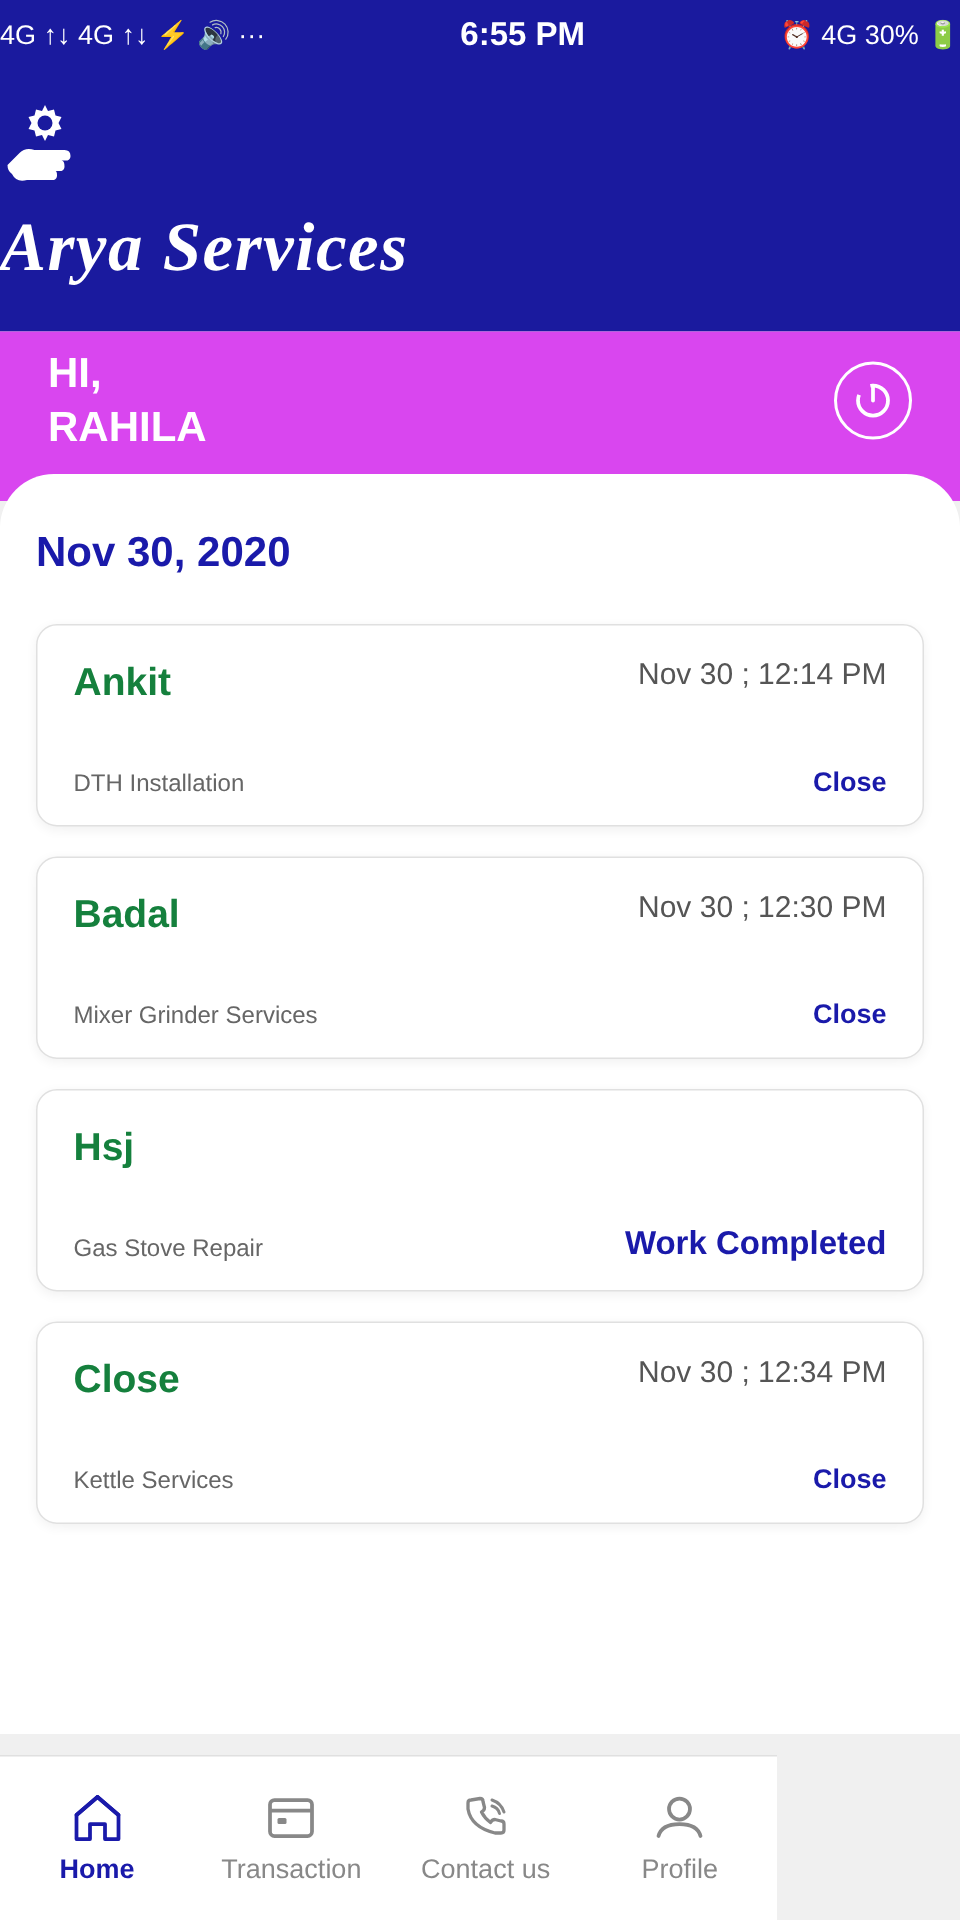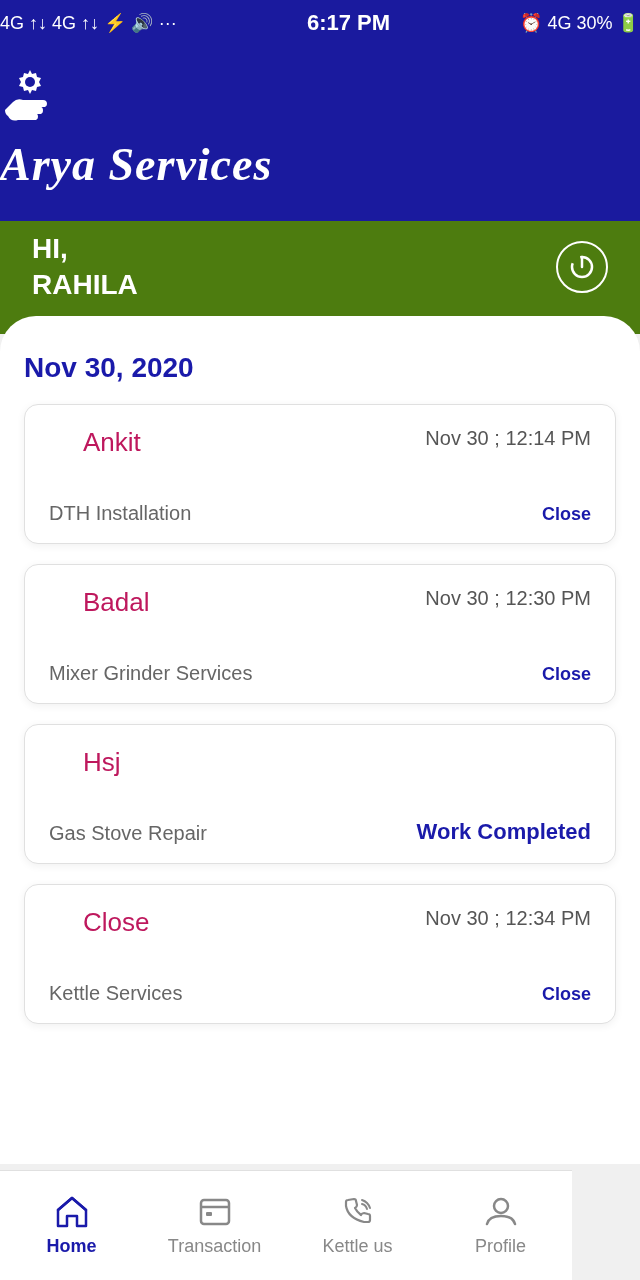--- a/index.html
+++ b/index.html
@@ -47,21 +47,21 @@
     .app-title {
       font-size: 46px;
       font-weight: 900;
       font-style: italic;
       letter-spacing: 1px;
       font-family: Georgia, serif;
     }
 
     
     .greeting-bar {
-      background: #4d7c0f;
+      background: #d946ef;
       color: white;
       display: flex;
       justify-content: space-between;
       align-items: center;
       padding: 10px 32px 30px 32px;
     }
     .greeting-text {
       font-size: 28px;
       font-weight: bold;
       line-height: 1.3;
@@ -85,76 +85,75 @@
       border-radius: 36px 36px 0 0;
       margin-top: -18px;
       padding: 36px 24px 120px 24px;
       min-height: 820px;
     }
 
     .date-label {
       font-size: 28px;
       font-weight: 900;
       color: #1a1aaa;
-      margin-bottom: 20px;
+      margin-bottom: 32px;
     }
 
     
     .service-card {
       background: white;
       border: 1.5px solid #e0e0e0;
       border-radius: 14px;
       padding: 22px 24px 18px 24px;
       margin-bottom: 20px;
       box-shadow: 0 2px 8px rgba(0,0,0,0.06);
     }
     .card-row-top {
       display: flex;
       justify-content: space-between;
       align-items: flex-start;
       margin-bottom: 8px;
     }
     .card-name {
       font-size: 26px;
-      font-weight: 400;
-      color: #be185d;
-      margin-left: 34px;
+      font-weight: 700;
+      color: #15803d;
     }
     .card-time {
       font-size: 20px;
       color: #555;
       text-align: right;
     }
     .card-row-bottom {
       display: flex;
       justify-content: space-between;
       align-items: flex-end;
     }
     .card-service {
-      font-size: 20px;
+      font-size: 16px;
       color: #666;
       margin-top: 36px;
     }
     .card-status-close {
       font-size: 18px;
       font-weight: 800;
       color: #1a1aaa;
     }
     .card-status-completed {
       font-size: 22px;
       font-weight: 800;
       color: #1a1aaa;
     }
 
     
     .bottom-nav {
       position: fixed;
       bottom: 0;
       left: 0;
-      width: 572px;
+      width: 518px;
       height: 110px;
       background: white;
       border-top: 1px solid #e0e0e0;
       display: flex;
       justify-content: space-around;
       align-items: center;
       z-index: 100;
       text-align: right;
     }
     .nav-item {
@@ -180,21 +179,21 @@
       height: 36px;
     }
   </style>
 </head>
 <body>
 
 <div class="status-bar">
   <div class="status-left">
     <span>4G ↑↓ 4G ↑↓ ⚡ 🔊 ···</span>
   </div>
-  <div class="status-center">6:17 PM</div>
+  <div class="status-center">6:55 PM</div>
   <div class="status-right">
     <span>⏰ 4G 30% 🔋</span>
   </div>
 </div>
 
 <div class="header">
   <div class="header-logo">
     <svg class="svg-icon" style="width:60px;height:60px;" viewBox="0 0 60 60">
 
       <g transform="translate(15,2)">
@@ -286,21 +285,21 @@
       <rect x="9" y="18" width="6" height="4" rx="1" fill="#888"></rect>
     </svg>
     <span class="nav-label">Transaction</span>
   </div>
   <div class="nav-item">
     <svg width="36" height="36" viewBox="0 0 36 36">
       <path d="M8 6 Q6 6 6 8 L6 12 Q8 24 24 28 L28 28 Q30 28 30 26 L30 22 Q30 20 28 20 L24 19 Q22 19 21 21 Q17 18 15 14 Q17 13 17 11 L16 7 Q16 5 14 5 Z" fill="none" stroke="#888" stroke-width="2.2" stroke-linejoin="round"></path>
       <path d="M22 6 Q28 8 30 14" fill="none" stroke="#888" stroke-width="2" stroke-linecap="round"></path>
       <path d="M22 10 Q26 11 27 15" fill="none" stroke="#888" stroke-width="2" stroke-linecap="round"></path>
     </svg>
-    <span class="nav-label">Kettle us</span>
+    <span class="nav-label">Contact us</span>
   </div>
   <div class="nav-item">
     <svg width="36" height="36" viewBox="0 0 36 36">
       <circle cx="18" cy="12" r="7" fill="none" stroke="#888" stroke-width="2.5"></circle>
       <path d="M4 30 Q6 22 18 22 Q30 22 32 30" fill="none" stroke="#888" stroke-width="2.5" stroke-linecap="round"></path>
     </svg>
     <span class="nav-label">Profile</span>
   </div>
 </div>
 

